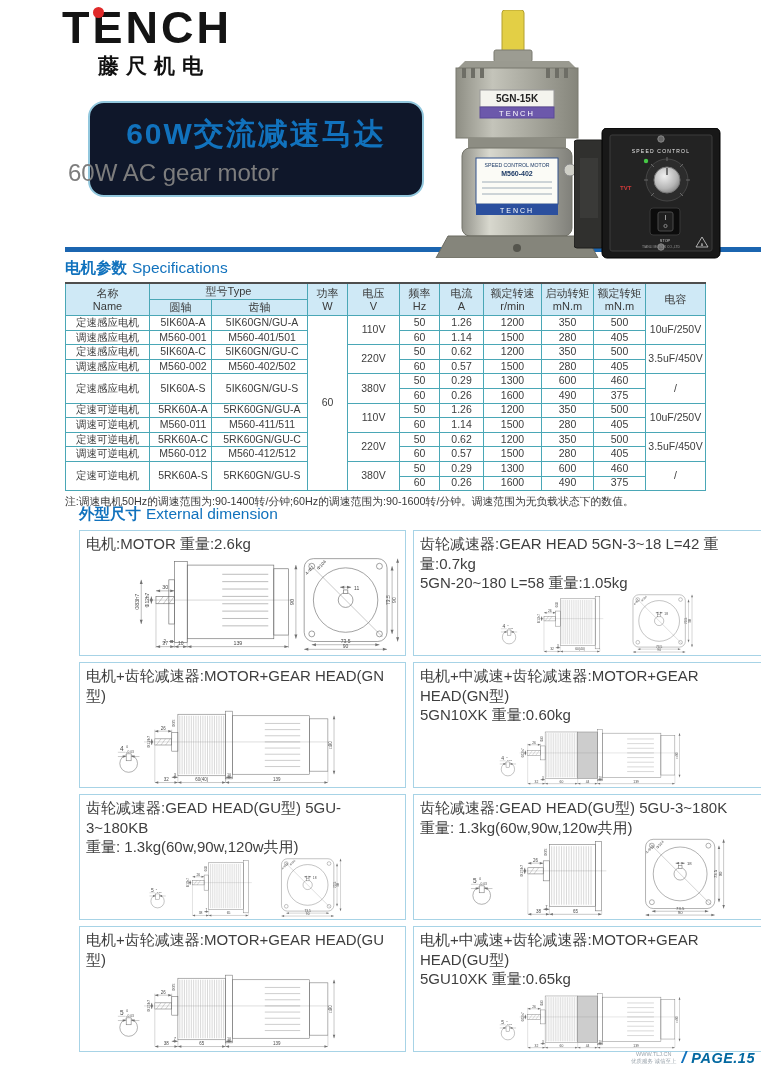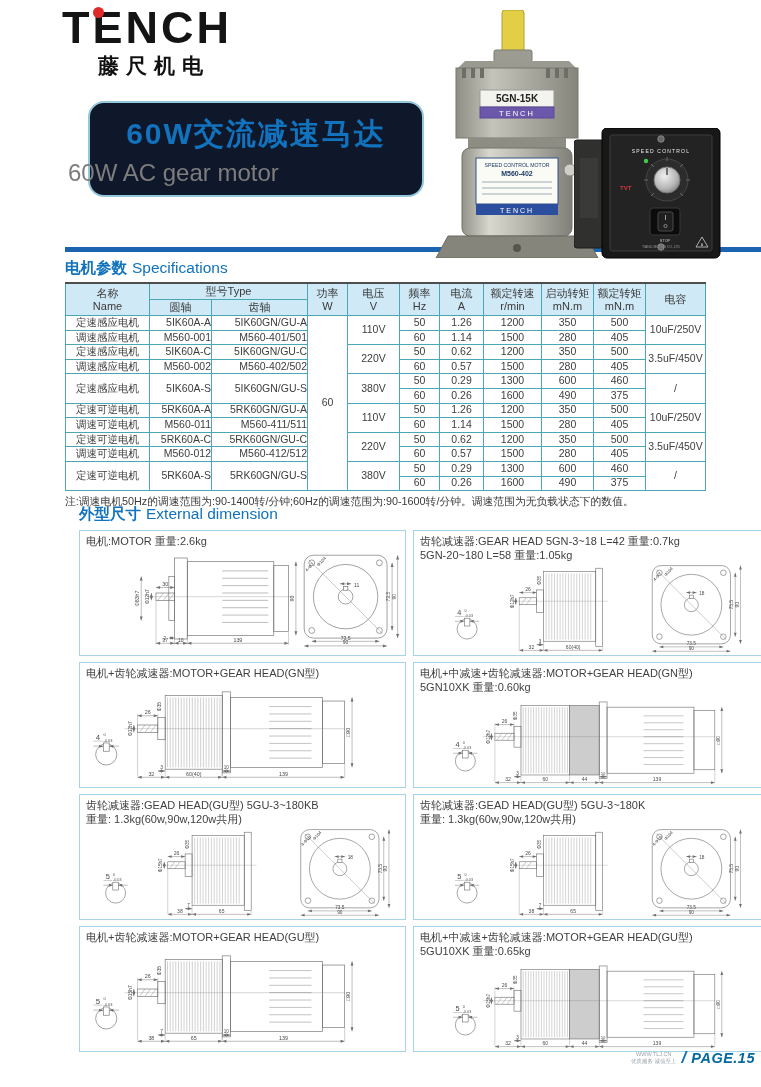--- a/index.html
+++ b/index.html
@@ -28,27 +28,27 @@
   .sec .cn{font-weight:bold;}
   .sec .en{font-weight:normal;margin-left:5px;}
   .section-specs{position:absolute;left:65px;top:258px;width:680px;z-index:3;}
   .section-dims{position:absolute;left:79px;top:504px;width:698px;}
 
   
   table{border-collapse:collapse;table-layout:fixed;width:640px;margin-top:3px;border-top:2.5px solid #4e4e4e;}
   th,td{border:1px solid #4aa7b6;text-align:center;padding:0;font-size:10.5px;color:#3d3d3d;line-height:1.12;height:13.6px;overflow:hidden;white-space:nowrap;}
   thead th{background:#cfe9f6;font-weight:normal;font-size:11px;height:15px;color:#3a3a3a;}
   thead th div{line-height:1.18;}
-  td.l{text-align:right;padding-left:5px;}
+  td.l{text-align:center;padding-left:5px;}
   .note{font-size:10.8px;color:#3a3a3a;margin:4px 0 0 0;}
 
   
   .dim-grid{display:grid;grid-template-columns:327px 362px;grid-auto-rows:126px;gap:6px 7px;margin-top:5px;}
   .panel{box-sizing:border-box;border:1.2px solid #a7d3e6;background:#fff;display:flex;flex-direction:column;padding:3px 6px 2px;}
-  .panel-title{font-size:11px;color:#3f3f3f;line-height:1.3;}
+  .panel-title{font-size:15px;color:#3f3f3f;line-height:1.3;}
   .panel svg{flex:1 1 auto;width:100%;min-height:0;}
 
   
   .footer{position:absolute;right:6px;top:1048px;display:flex;align-items:center;gap:5px;z-index:3;}
   .f-small{font-size:5.5px;color:#9aa4ac;text-align:center;line-height:1.35;}
   .f-slash{color:#1172bd;font-size:17px;font-style:italic;font-weight:bold;}
   .f-page{color:#0369a1;font-size:14.5px;font-weight:800;font-style:italic;letter-spacing:.5px;}
 </style>
 </head>
 <body>

